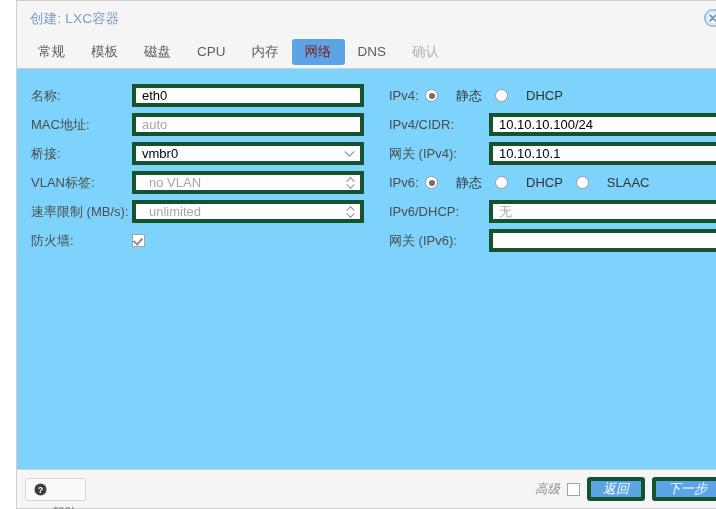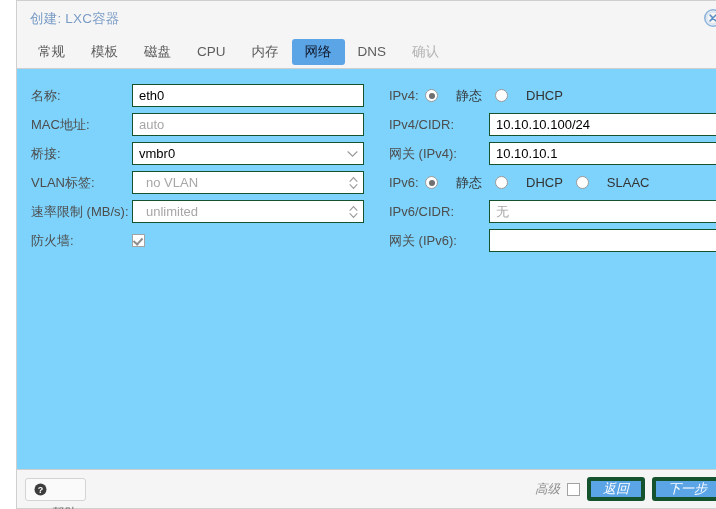--- a/index.html
+++ b/index.html
@@ -74,21 +74,21 @@
     padding: 0 13px;
     font-size: 13.5px;
     color: #5c5c5c;
     border-radius: 3px;
     cursor: pointer;
     white-space: nowrap;
     box-sizing: border-box;
   }
   .tab.active {
     background: #5ba4e5;
-    color: #0f172a;
+    color: #7f1d1d;
   }
   .tab.disabled {
     color: #b3b3b3;
     cursor: default;
   }
 
   
   .body {
     position: relative;
     flex: 1 1 auto;
@@ -115,21 +115,21 @@
     flex: 0 0 auto;
     box-sizing: border-box;
   }
   .col-left .lbl  { width: 115px; padding-left: 14px; }
   .col-right .lbl { width: 114px; padding-left: 14px; }
 
   .field {
     position: relative;
     box-sizing: border-box;
     height: 23px;
-    border: 1px solid #14532d;
+    border: 4px solid #14532d;
     background: #ffffff;
     display: flex;
     align-items: center;
     padding: 0 6px;
     font-size: 13px;
     color: #000000;
     white-space: nowrap;
     overflow: hidden;
   }
   .col-left .field  { width: 232px; }
@@ -398,21 +398,21 @@
             <span>DHCP</span>
           </div>
           <div class="radio-item">
             <span class="radio"></span>
             <span>SLAAC</span>
           </div>
         </div>
       </div>
 
       <div class="row">
-        <div class="lbl">IPv6/CIDR:</div>
+        <div class="lbl">IPv6/DHCP:</div>
         <div class="field placeholder">无</div>
       </div>
 
       <div class="row">
         <div class="lbl">网关 (IPv6):</div>
         <div class="field"></div>
       </div>
 
     </div>
 

